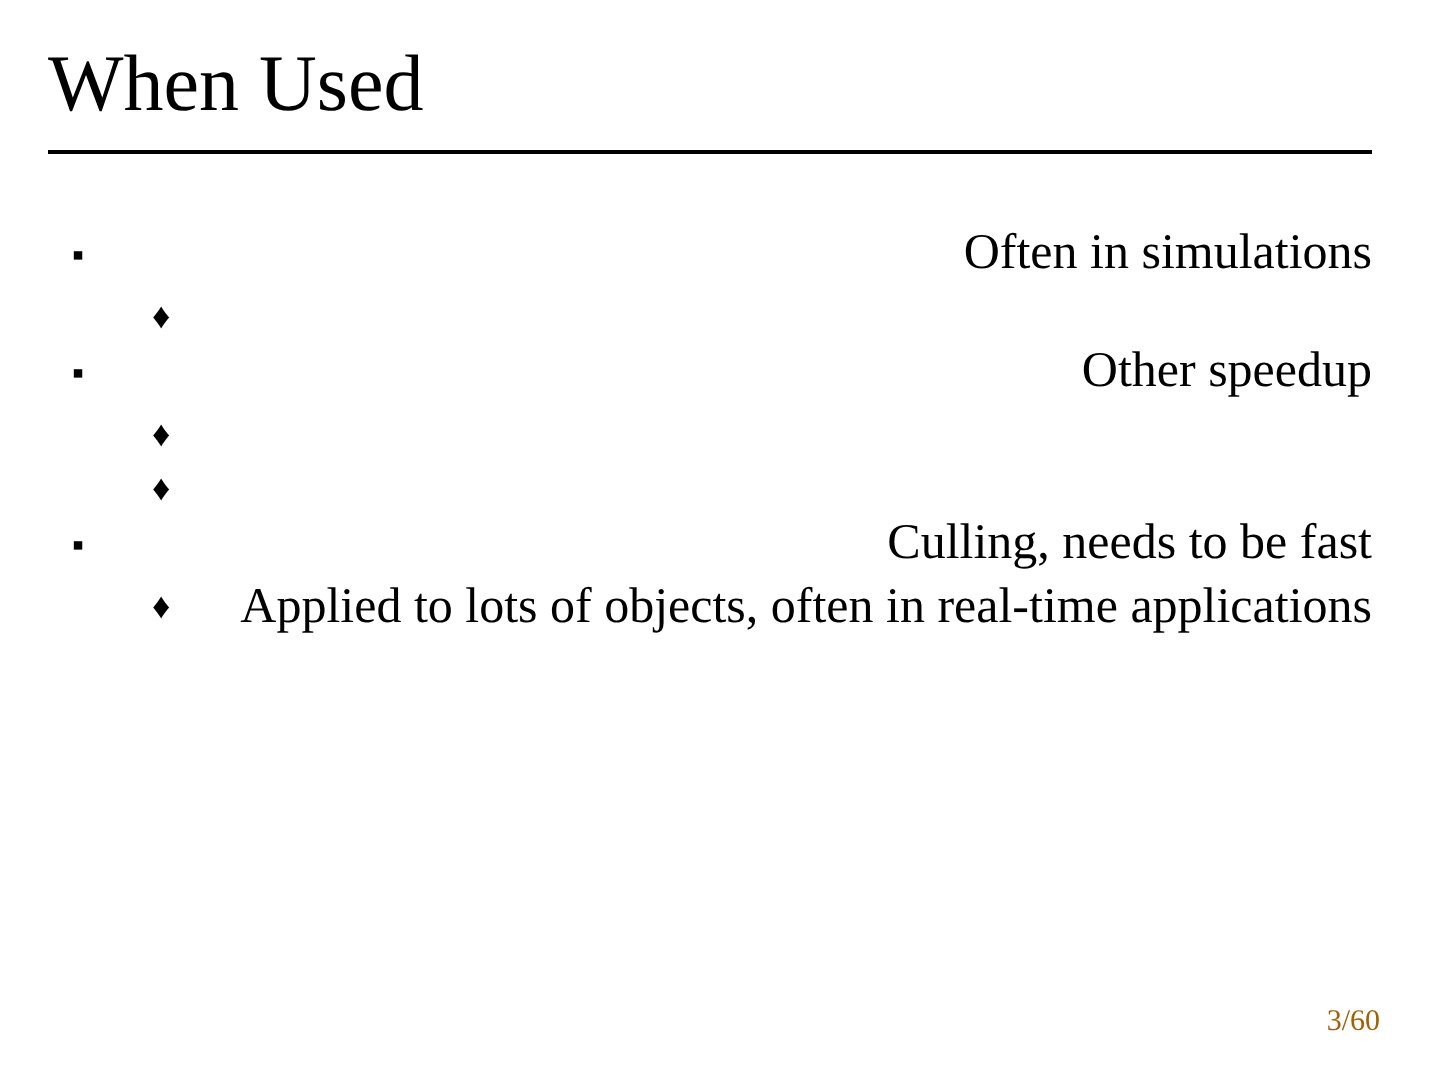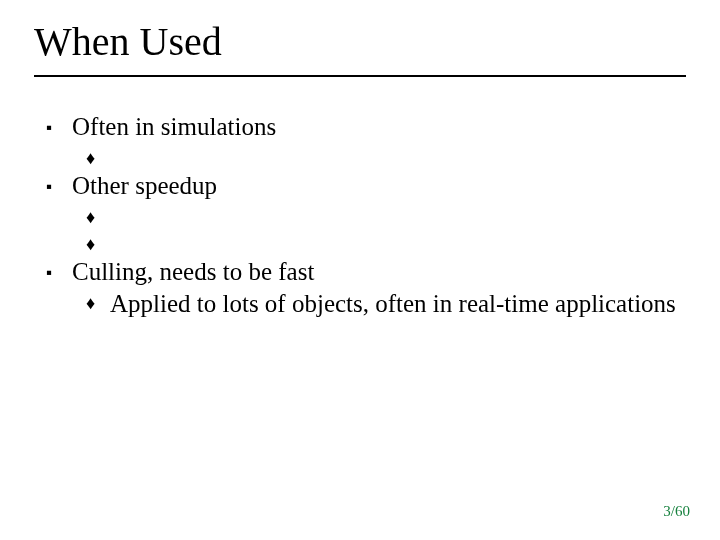--- a/index.html
+++ b/index.html
@@ -1,21 +1,21 @@
 <!DOCTYPE html>
 <html><head>
 <meta charset="utf-8">
 <style>
   * { margin: 0; padding: 0; box-sizing: border-box; }
   html, body { width: 720px; height: 540px; background: #fff; font-family: "Times New Roman", Times, serif; color: #000; }
   .slide {
     width: 720px;
     height: 540px;
     position: relative;
-    padding: 18px 34px 0 34px;
+    padding: 18px 34px 0 24px;
   }
   .title {
     font-size: 40px;
     font-weight: 400;
     margin-bottom: 10px;
     letter-spacing: 0px;
   }
   .rule {
     border: none;
     border-top: 2px solid #000;
@@ -45,27 +45,27 @@
     padding-left: 52px;
     margin-bottom: 0px;
   }
   .l2 .bullet {
     width: 24px;
     flex: 0 0 24px;
     text-align: left;
     font-size: 18px;
     padding-top: 4px;
   }
-  .txt { flex: 1 1 auto; }
+  .txt { flex: 1 1 auto; text-align: right; }
   .pagenum {
     position: absolute;
     right: 30px;
     bottom: 20px;
     font-size: 15px;
-    color: #15803d;
+    color: #a16207;
   }
 </style>
 </head>
 <body>
 
 <div class="slide">
   <h1 class="title">When Used</h1>
   <hr class="rule">
 
   <div class="body">

